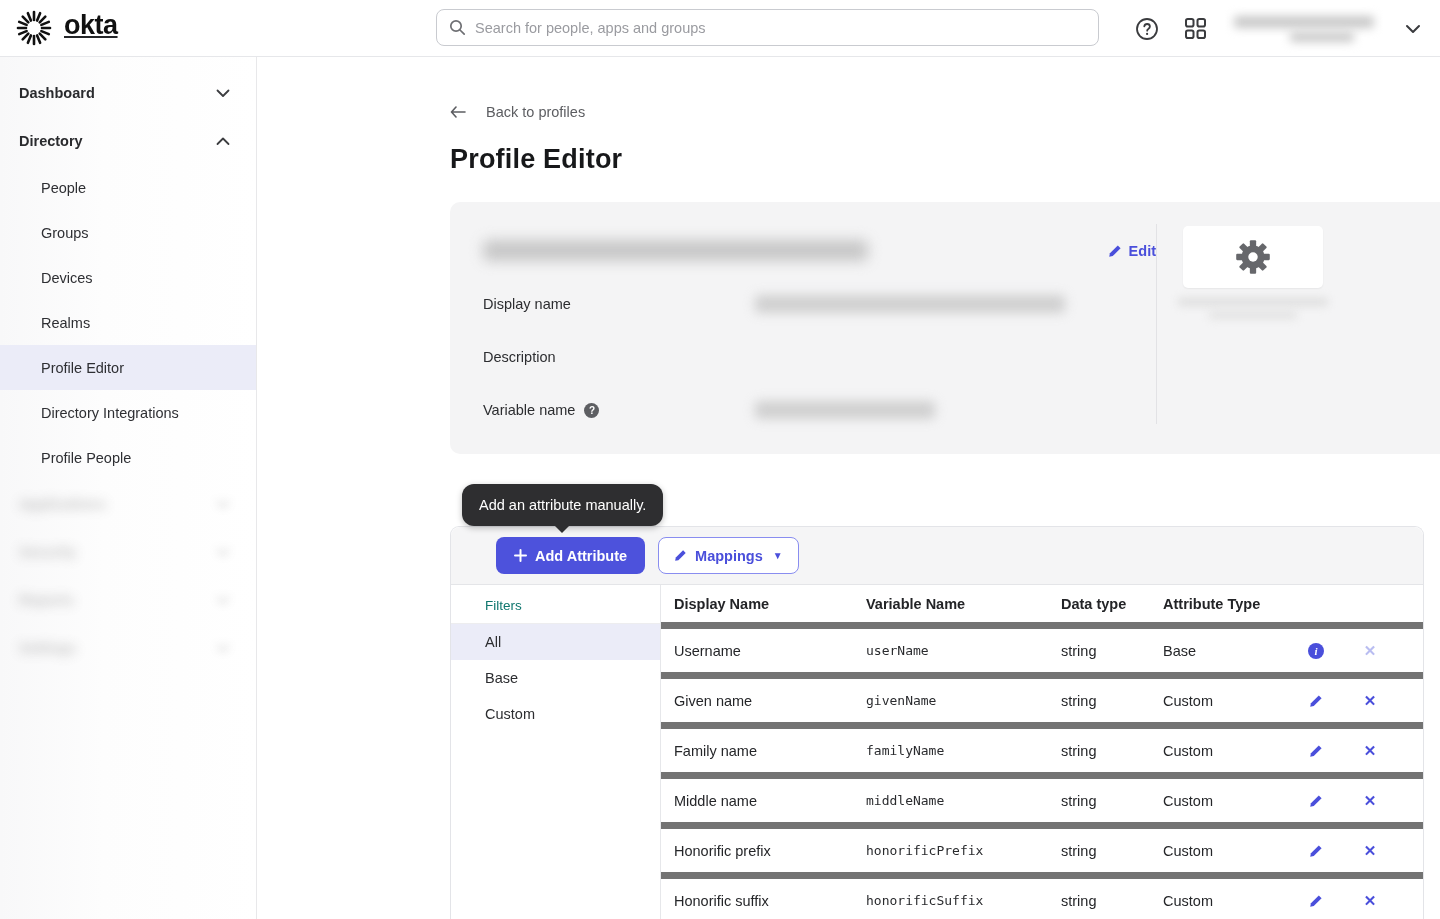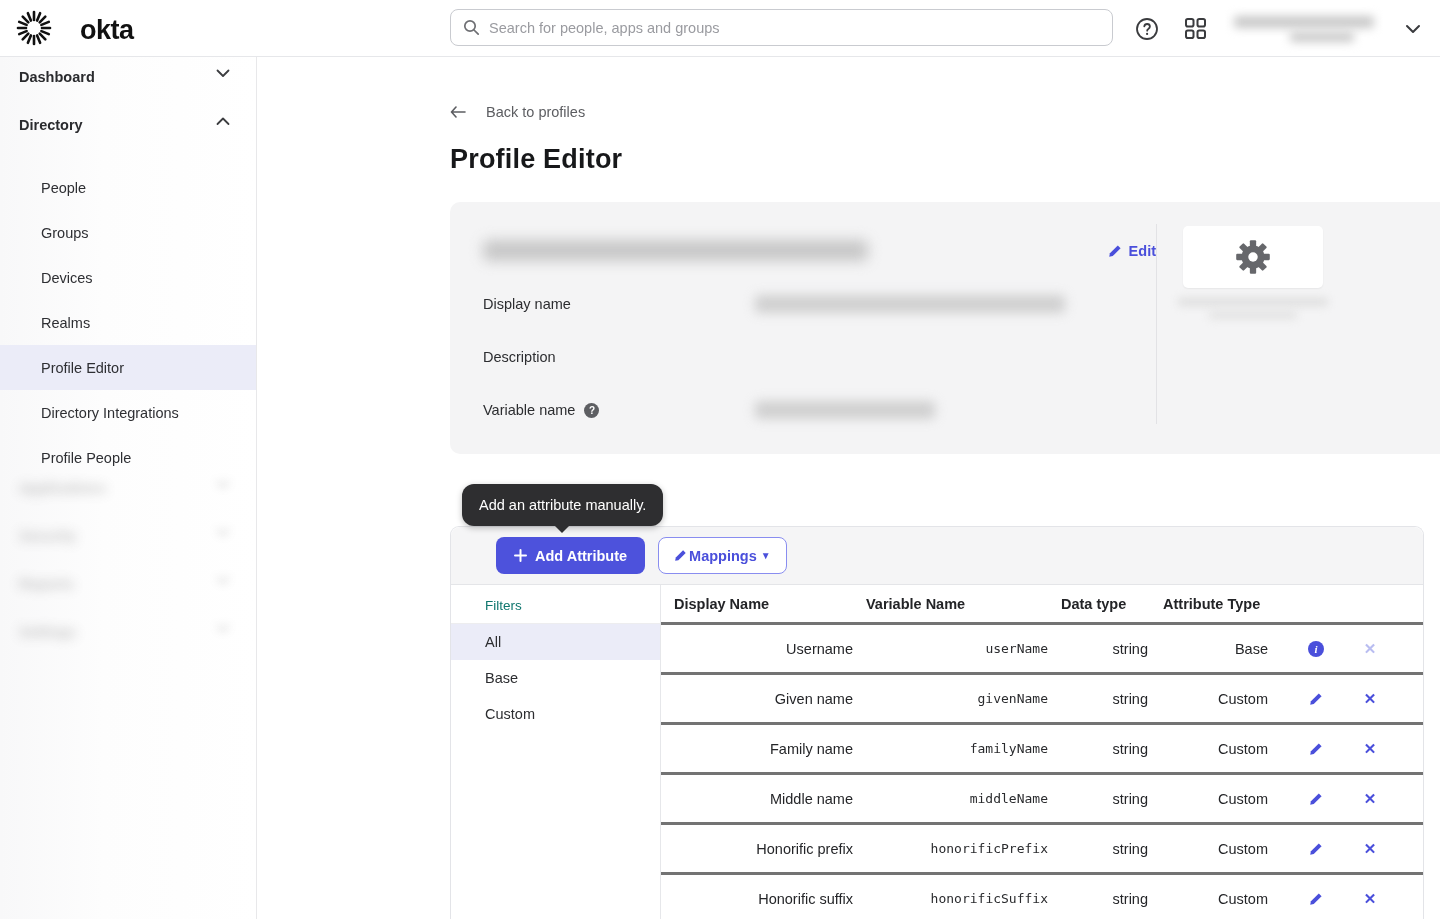--- a/index.html
+++ b/index.html
@@ -2,40 +2,40 @@
 <html><head>
 <meta charset="utf-8">
 <style>
   * { margin:0; padding:0; box-sizing:border-box; }
   html,body { width:1440px; height:919px; overflow:hidden; background:#fff;
     font-family:"Liberation Sans", sans-serif; color:#252629; }
 
   
   .topbar { height:57px; border-bottom:1px solid #e6e7ea; display:flex; align-items:center;
     padding:0 18px 0 16px; background:#fff; position:relative; z-index:5; }
-  .brand { display:flex; align-items:flex-end; gap:28px; width:240px; }
+  .brand { display:flex; align-items:flex-start; gap:12px; width:240px;text-decoration:underline; }
   .brand-word { font-size:27px; font-weight:700; letter-spacing:-0.5px; color:#111; }
-  .search-wrap { position:absolute; left:450px; top:9px; width:663px; }
+  .search-wrap { position:absolute; left:436px; top:9px; width:663px; }
   .search-box { width:100%; height:37px; border:1px solid #c9cbd0; border-radius:8px;
     display:flex; align-items:center; padding:0 12px; gap:9px; background:#fff; }
   .search-box input { border:none; outline:none; flex:1; font-size:14.5px;
     font-family:"Liberation Sans", sans-serif; color:#333; background:transparent; }
   .search-box input::placeholder { color:#9a9ba0; }
   .topbar-right { position:absolute; right:14px; top:0; height:57px; display:flex; align-items:center; gap:22px; }
   .icon-btn { width:26px; height:26px; display:flex; align-items:center; justify-content:center; cursor:pointer; }
   .user-blur { width:148px; display:flex; flex-direction:column; align-items:center; gap:4px; }
   .blur-line { background:#c9c9c9; border-radius:3px; filter:blur(5px); }
   .user-blur .l1 { width:140px; height:12px; }
   .user-blur .l2 { width:64px; height:10px; margin-left:36px; }
 
   
   .shell { display:flex; height:862px; }
   .sidebar { width:257px; min-width:257px; border-right:1px solid #e8e8ea;
     background:linear-gradient(90deg,#f8f8f9 0%, #fdfdfd 40%, #fff 100%); padding-top:12px; }
-  .nav-top { height:48px; display:flex; align-items:flex-start; justify-content:space-between;
+  .nav-top { height:48px; display:flex; align-items:center; justify-content:space-between;
     padding:0 26px 0 19px; font-size:14.5px; font-weight:700; color:#2a2b2e; cursor:pointer; }
   .subnav { list-style:none; }
   .subnav li { height:45px; display:flex; align-items:center; padding-left:41px;
     font-size:14.5px; color:#2e2f33; cursor:pointer; }
   .subnav li.active { background:#ebecf8; }
   .nav-top.blurred span.lbl { filter:blur(6px); opacity:.45; color:#7a7a7a; }
   .nav-top.blurred .chev { filter:blur(4px); opacity:.4; }
   .chev { color:#3c3d40; display:flex; }
 
   
@@ -75,35 +75,35 @@
     border-right:8px solid transparent; border-top:8px solid #2e2e30; }
 
   
   .table-card { margin-top:72px; width:974px; border:1px solid #e3e4e8; border-bottom:none;
     border-radius:9px 9px 0 0; background:#fff; }
   .actions-band { height:58px; background:#f5f5f6; border-bottom:1px solid #e4e5e8;
     border-radius:9px 9px 0 0; display:flex; align-items:center; padding-left:45px; gap:13px; }
   .btn-primary { display:flex; align-items:center; gap:8px; background:#4d52dc; color:#fff;
     font-size:14.5px; font-weight:700; border:none; border-radius:8px; padding:0 18px; height:37px;
     cursor:pointer; font-family:"Liberation Sans", sans-serif; }
-  .btn-secondary { display:flex; align-items:center; gap:2px; background:#fff; color:#4a4fdb;
+  .btn-secondary { display:flex; align-items:center; gap:8px; background:#fff; color:#4a4fdb;
     font-size:14.5px; font-weight:700; border:1px solid #898df0; border-radius:8px; padding:0 15px;
     height:37px; cursor:pointer; font-family:"Liberation Sans", sans-serif; }
   .btn-secondary .caret { font-size:10px; margin-left:2px; }
 
   .card-body { display:flex; }
   .filters-col { width:210px; min-width:210px; border-right:1px solid #e6e7ea; padding-top:0; }
   .filters-head { padding:13px 0 10px 34px; font-size:13.5px; color:#0f766e; border-bottom:1px solid #ededef; }
   .filter-item { height:36px; display:flex; align-items:center; padding-left:34px; font-size:14.5px;
     color:#2c2d30; cursor:pointer; }
   .filter-item.active { background:#ebecf8; }
 
   .attr-table { flex:1; }
   .t-header { display:flex; align-items:center; height:37px; font-size:14.5px; font-weight:700; color:#232427; }
-  .t-row { display:flex; align-items:center; height:50px; border-top:3px solid #737373; font-size:14.5px;text-align:right; }
+  .t-row { display:flex; align-items:center; height:50px; border-top:7px solid #737373; font-size:14.5px; }
   .col-dn { width:192px; padding-left:13px; }
   .col-vn { width:195px; padding-left:13px; }
   .col-dt { width:100px; padding-left:13px; }
   .col-at { width:120px; padding-left:15px; }
   .col-actions { flex:1; display:flex; align-items:center; justify-content:flex-end; gap:36px; padding-right:44px; }
   .mono { font-family:"DejaVu Sans Mono", monospace; font-size:13px; color:#2a2b2e; }
   .act-icon { width:18px; height:18px; display:flex; align-items:center; justify-content:center; cursor:pointer; }
   .x-mark { color:#4a4fdb; font-size:15px; font-weight:700; }
   .x-mark.disabled { color:#b9bdf1; }
   .info-dot { width:16px; height:16px; border-radius:50%; background:#4a4fdb; color:#fff; font-size:11px;

